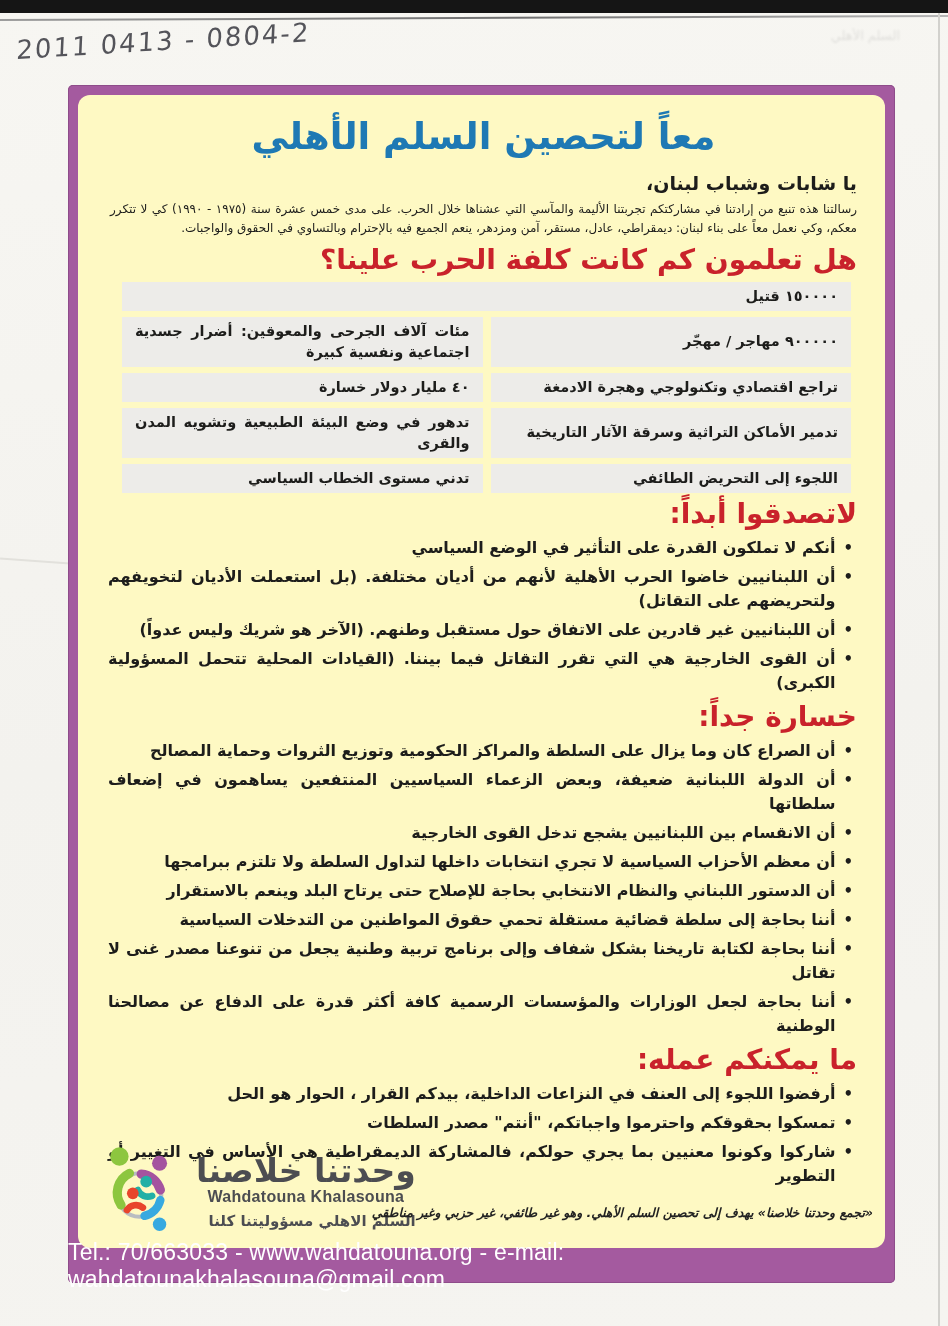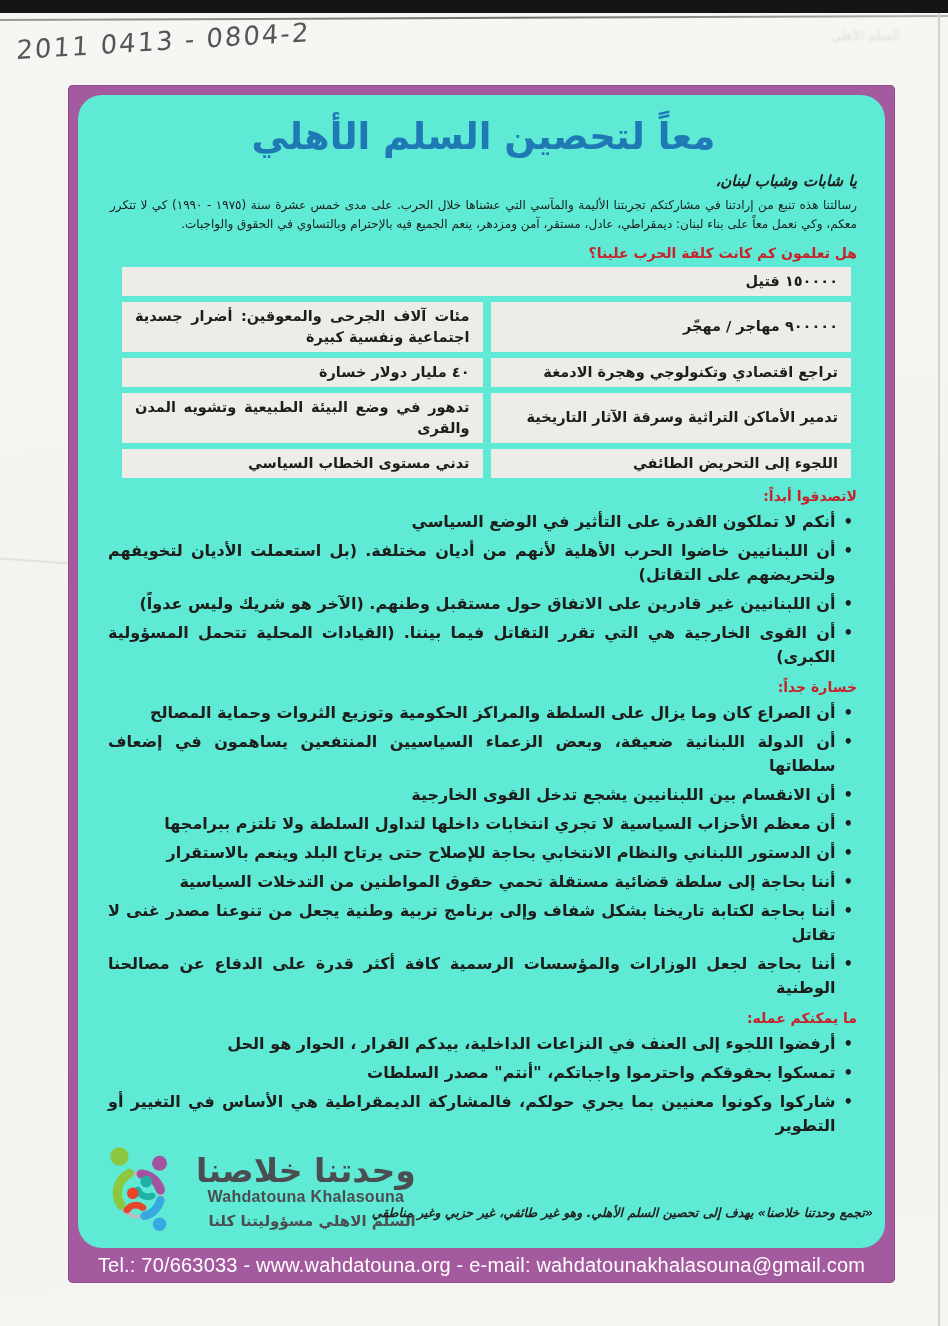--- a/index.html
+++ b/index.html
@@ -16,49 +16,49 @@
   .scan-bleed{position:absolute;top:28px;left:760px;width:140px;height:22px;opacity:.14;filter:blur(1px);
     color:#555;font-size:13px;direction:rtl;overflow:hidden;}
   .handwriting{
     position:absolute;top:26px;left:16px;
     font-size:26px;color:#54545a;letter-spacing:2px;font-weight:500;
     transform:rotate(-3.5deg) skewX(-6deg);white-space:nowrap;
   }
 
   .frame{position:absolute;left:68px;top:85px;width:827px;height:1198px;background:#a45a9f;border-radius:5px;
     box-shadow:0 0 0 1px #8e4c8a inset;}
-  .inner{position:absolute;left:10px;top:10px;right:10px;bottom:35px;background:#5eead4;border-radius:24px;overflow:hidden;}
+  .inner{position:absolute;left:10px;top:10px;right:10px;bottom:35px;background:#fef9c3;border-radius:12px;overflow:hidden;}
   .content{position:absolute;inset:0;padding:8px 26px 0 30px;direction:rtl;color:#1d1d1b;}
 
   .title{color:#1e79b4;text-align:center;font-size:37px;font-weight:bold;margin:12px 0 2px;letter-spacing:-1px;}
-  .greeting{font-size:15px;font-weight:bold;margin:14px 2px 6px;font-style:italic;}
+  .greeting{font-size:19px;font-weight:bold;margin:14px 2px 6px;}
   .intro{font-size:12px;font-weight:normal;line-height:1.62;text-align:justify;margin:0 2px;}
 
-  .redh{color:#c9222b;font-size:14px;font-weight:bold;margin:10px 2px 6px;}
+  .redh{color:#c9222b;font-size:28px;font-weight:bold;margin:4px 2px 6px;}
 
   .cost-table{display:flex;flex-direction:column;gap:6px;margin:4px 8px 2px 14px;}
   .crow{display:flex;gap:8px;}
   .ccell{flex:1;background:#edecE9;background:#edece9;padding:4px 13px;font-size:14.5px;font-weight:bold;
     line-height:1.45;display:flex;align-items:center;text-align:justify;}
 
   .bullets{margin:0 6px 0 0;}
   .bullet{display:flex;gap:8px;font-size:16px;font-weight:bold;line-height:1.5;margin-bottom:5px;}
   .bmark{flex:none;font-size:15px;padding-top:1px;}
   .btext{flex:1;text-align:justify;}
 
   .logo-block{position:absolute;left:18px;bottom:6px;display:flex;align-items:center;gap:8px;direction:ltr;}
   .logo-texts{display:flex;flex-direction:column;}
   .logo-ar{font-size:33px;font-weight:bold;color:#4c4d51;direction:rtl;line-height:1.05;}
   .logo-en{font-size:16px;font-weight:bold;color:#4c4d51;letter-spacing:.3px;font-family:"Liberation Sans",sans-serif;text-align:center;}
   .logo-tag{font-size:15px;font-weight:bold;color:#4c4d51;direction:rtl;margin-top:6px;letter-spacing:1px;}
 
   .disclaimer{position:absolute;right:12px;bottom:28px;font-size:12.5px;font-weight:bold;direction:rtl;color:#222;font-style:italic;}
 
   .footerband{position:absolute;left:0;right:0;bottom:0;height:35px;display:flex;align-items:center;justify-content:center;
-    color:#ffffff;font-family:"Liberation Sans",sans-serif;font-size:20px;direction:ltr;letter-spacing:.2px;}
+    color:#ffffff;font-family:"Liberation Sans",sans-serif;font-size:23px;direction:ltr;letter-spacing:.2px;}
 </style>
 </head>
 <body>
 
 <div class="paper"></div>
 <div class="scan-topband"></div>
 <div class="scan-topline"></div>
 <div class="scan-right-edge"></div>
 <div class="scan-crease"></div>
 <div class="scan-bleed">السلم الأهلي</div>

